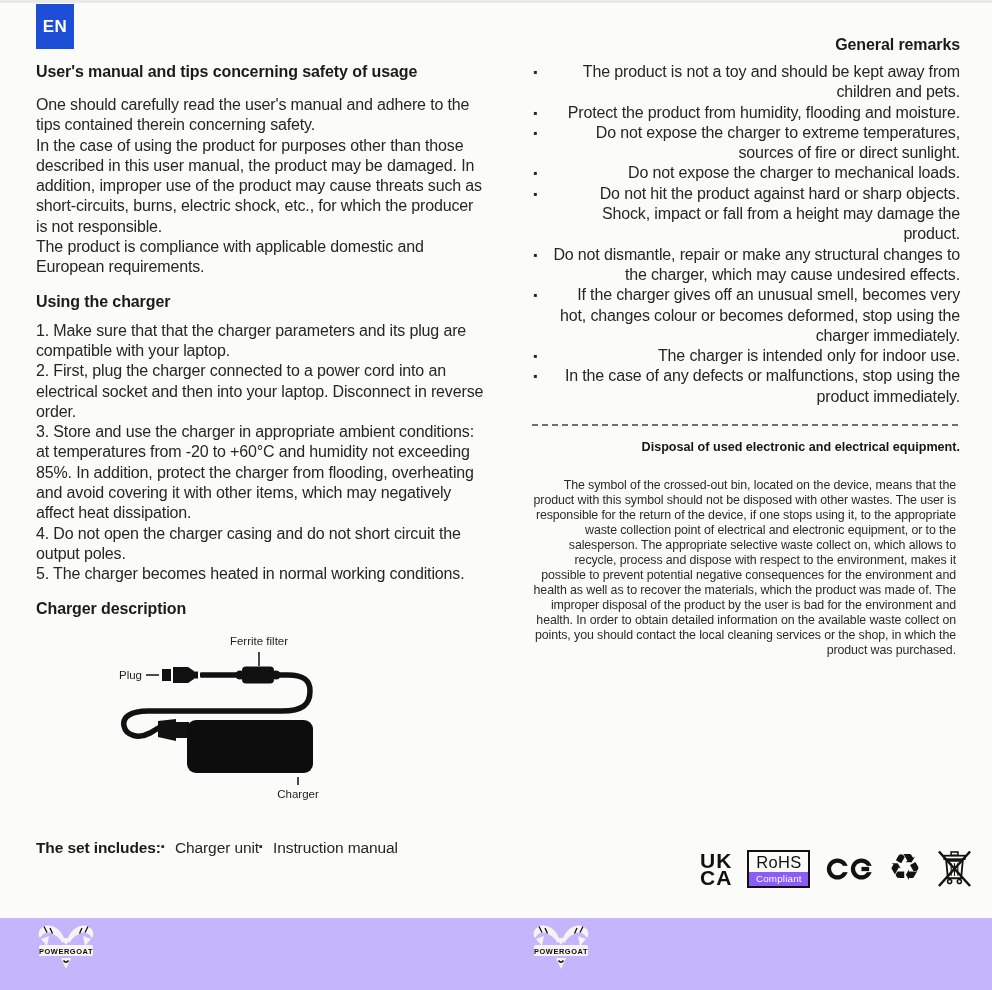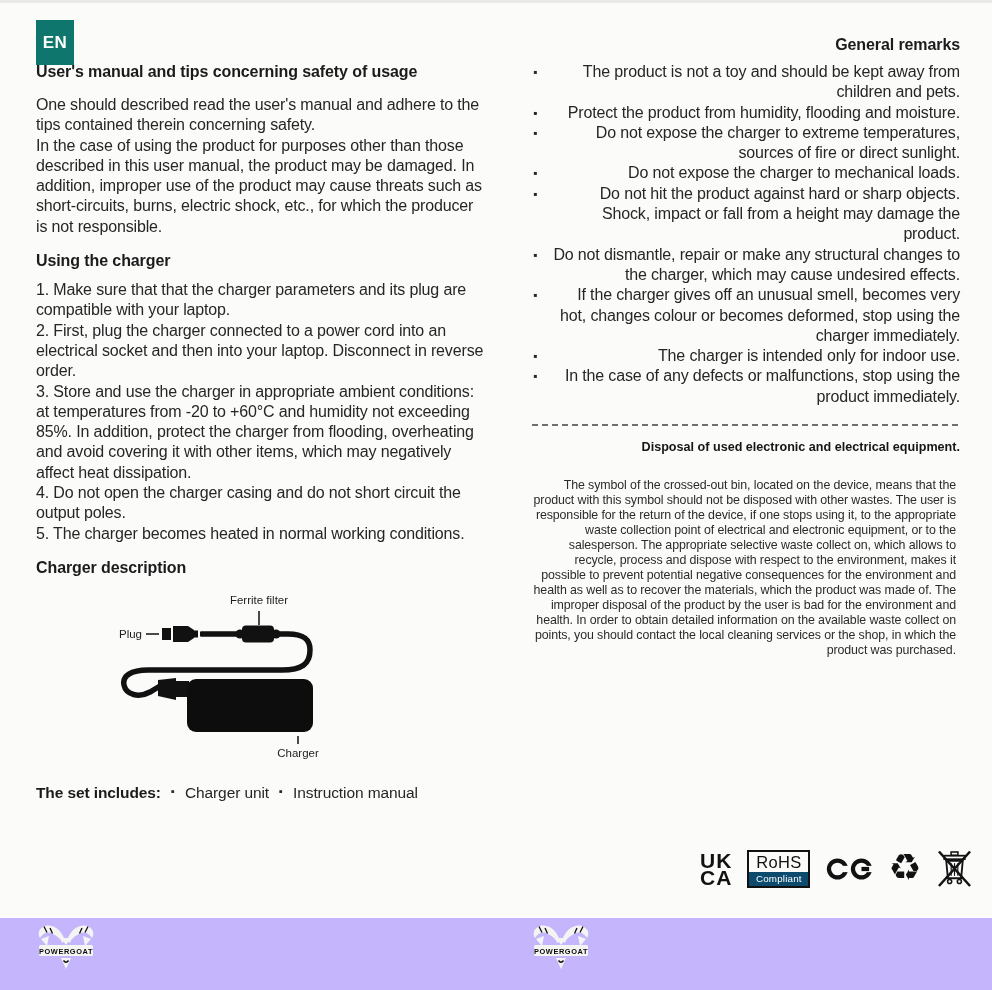--- a/index.html
+++ b/index.html
@@ -7,22 +7,22 @@
     width:992px;height:990px;position:relative;overflow:hidden;
     background:#fbfbfa;
     font-family:"Liberation Sans","DejaVu Sans",sans-serif;
     color:#262626;
     -webkit-font-smoothing:antialiased;
   }
   .page{position:absolute;inset:0;}
   
   .lang-badge{
     position:absolute;left:36px;top:4px;width:38px;height:45px;
-    background:#0f766e;color:#fff;display:flex;align-items:center;justify-content:center;
-    font-weight:bold;font-size:17px;letter-spacing:.5px;margin-top:16px;
+    background:#1d4ed8;color:#fff;display:flex;align-items:center;justify-content:center;
+    font-weight:bold;font-size:17px;letter-spacing:.5px;
   }
   
   .col-left{position:absolute;left:36px;top:62px;width:450px;}
   .col-right{position:absolute;left:532px;top:36px;width:428px;text-align:right;}
   h1,h2{font-size:16px;font-weight:bold;color:#1b1b1b;margin:0;letter-spacing:-.1px;}
   .col-left h1{margin-bottom:13px;line-height:20px;}
   p.body{font-size:16px;line-height:20.3px;margin:0;letter-spacing:-.15px;}
   .sec-title{margin-top:14px;margin-bottom:9px;line-height:20px;}
   
   .remarks-list{list-style:none;margin:8px 0 0 0;padding:0;}
@@ -34,52 +34,53 @@
     content:"▪";position:absolute;left:1px;top:0;font-size:12px;line-height:20.3px;color:#262626;
   }
   .dashed-sep{
     border:none;border-top:2px dashed #6f6f6f;margin:17px 0 14px 0;width:426px;
   }
   .disposal-title{font-size:12.6px;font-weight:bold;color:#161616;margin:0 0 24px 0;}
   .disposal-body{font-size:12.4px;line-height:15px;margin:0;color:#2b2b2b;letter-spacing:-.1px;width:424px;}
   
   .diagram{display:block;margin-top:4px;}
   
-  .set-includes{margin-top:17px;font-size:15.5px;letter-spacing:-.1px;display:flex;gap:10px;align-items:baseline;text-align:right;}
+  .set-includes{margin-top:31px;font-size:15.5px;letter-spacing:-.1px;display:flex;align-items:baseline;text-align:right;}
   .set-includes .label{font-weight:bold;color:#1b1b1b;}
   .set-item{position:relative;padding-left:14px;}
   .set-item::before{content:"▪";position:absolute;left:0;top:1px;font-size:11px;}
   
   .badges{position:absolute;left:700px;top:843px;height:52px;display:flex;align-items:center;gap:15px;}
   .ukca{font-weight:800;font-size:21px;line-height:17.5px;letter-spacing:1px;color:#111;text-align:center;}
   .rohs{border:2.5px solid #111;width:59px;text-align:center;background:#fbfbfa;}
   .rohs-title{font-size:16.5px;font-weight:400;color:#111;line-height:19px;padding:1px 2px 0 2px;letter-spacing:.3px;}
-  .rohs-sub{background:#0c4a6e;color:#fff;font-size:9.8px;line-height:13px;padding:0 2px 1px 2px;letter-spacing:.2px;}
+  .rohs-sub{background:#8b5cf6;color:#fff;font-size:9.8px;line-height:13px;padding:0 2px 1px 2px;letter-spacing:.2px;}
   .recycle-glyph{font-family:"DejaVu Sans",sans-serif;font-size:37px;color:#121212;line-height:1;transform:translateY(-2px);}
   
   .footer-bar{position:absolute;left:0;top:918px;width:992px;height:72px;background:#c4b5fd;}
   .goat-logo{position:absolute;top:5px;}
   .goat-logo.one{left:36px;}
   .goat-logo.two{left:531px;}
   .scan-edge{position:absolute;left:0;top:0;width:992px;height:3px;background:#e9e9e7;}
 </style>
 </head>
 <body>
 
 <div class="page">
   <div class="scan-edge"></div>
 
   <div class="lang-badge">
     <span>EN</span>
   </div>
 
   <div class="col-left">
     <h1>User's manual and tips concerning safety of usage</h1>
-    <p class="body">One should described read the user's manual and adhere to the tips contained therein concerning safety.</p>
+    <p class="body">One should carefully read the user's manual and adhere to the tips contained therein concerning safety.</p>
     <p class="body">In the case of using the product for purposes other than those described in this user manual, the product may be damaged. In addition, improper use of the product may cause threats such as short-circuits, burns, electric shock, etc., for which the producer is not responsible.</p>
+    <p class="body">The product is compliance with applicable domestic and European requirements.</p>
 
     <h2 class="sec-title">Using the charger</h2>
     <p class="body">1. Make sure that that the charger parameters and its plug are compatible with your laptop.</p>
     <p class="body">2. First, plug the charger connected to a power cord into an electrical socket and then into your laptop. Disconnect in reverse order.</p>
     <p class="body">3. Store and use the charger in appropriate ambient conditions: at temperatures from -20 to +60°C and humidity not exceeding 85%. In addition, protect the charger from flooding, overheating and avoid covering it with other items, which may negatively affect heat dissipation.</p>
     <p class="body">4. Do not open the charger casing and do not short circuit the output poles.</p>
     <p class="body">5. The charger becomes heated in normal working conditions.</p>
 
     <h2 class="sec-title">Charger description</h2>
 

